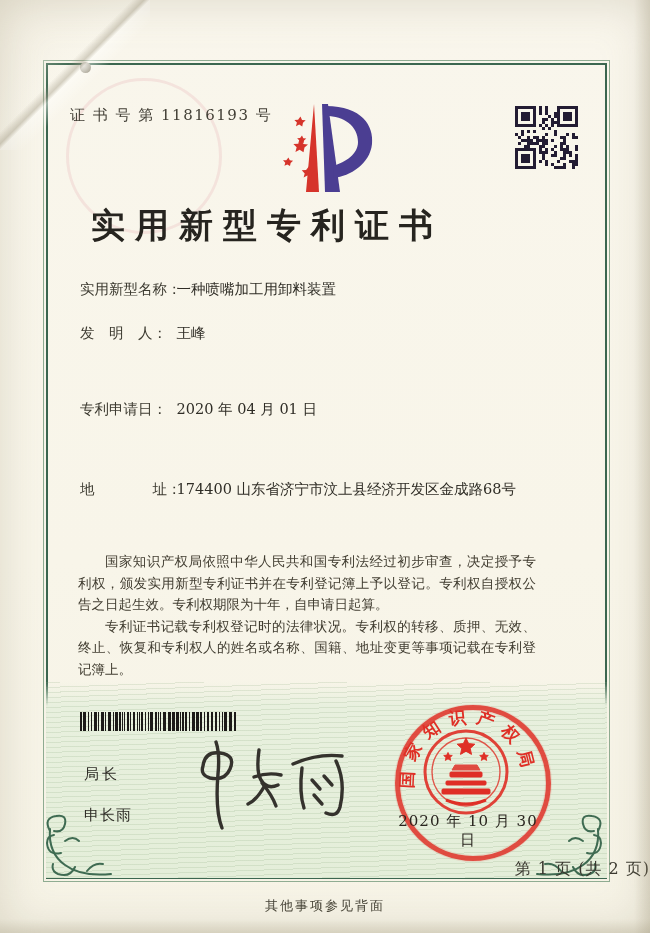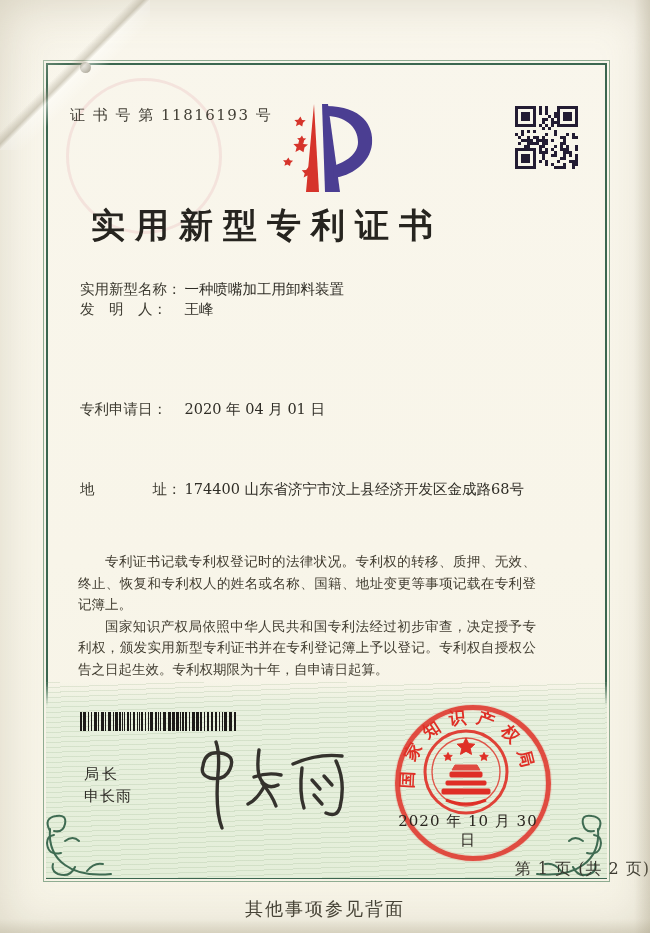--- a/index.html
+++ b/index.html
@@ -33,56 +33,56 @@
            color:#413e35;z-index:5;}
 
   .logo{position:absolute;left:262px;top:98px;width:130px;height:102px;z-index:5;}
   .qr{position:absolute;left:515px;top:106px;width:63px;height:63px;z-index:5;}
 
   .title{position:absolute;left:0;top:203px;width:534px;text-align:center;
          font-size:34px;font-weight:600;letter-spacing:10px;color:#26241f;z-index:5;}
 
   .field-row{position:absolute;left:80px;white-space:nowrap;font-size:14.5px;color:#36342c;z-index:5;}
   .field-label{display:inline-block;width:92px;color:#3c3a30;}
-  .field-value{color:#2f2d26;margin-left:8px;}
+  .field-value{color:#2f2d26;}
   .grant-pair2{position:absolute;left:250px;top:0;white-space:nowrap;}
   .grant-pair2 .field-label{width:96px;}
 
   .body-par{position:absolute;left:78px;top:551px;width:458px;font-size:13.5px;
             line-height:21.6px;color:#413d31;text-align:justify;z-index:5;}
   .body-par p{margin:0;text-indent:2em;}
 
   .band{position:absolute;left:46px;top:682px;width:561px;height:196px;z-index:2;
         background:linear-gradient(180deg,rgba(232,240,222,0) 0,#e8f0de 24px,#e4eed9 100%);}
   .band-lines{position:absolute;inset:0;
         background:repeating-linear-gradient(178deg,rgba(136,168,124,.20) 0 1px,rgba(136,168,124,0) 1px 5px);}
   .flourish{position:absolute;top:811px;width:72px;height:68px;z-index:4;}
   .flourish.left{left:41px;}
   .flourish.right{left:535px;transform:scaleX(-1);}
 
   .barcode{position:absolute;left:80px;top:712px;width:156px;height:19px;z-index:5;}
 
   .issuer{position:absolute;left:84px;top:765px;z-index:5;color:#2e2c26;}
   .issuer .t{font-size:15px;letter-spacing:3px;}
-  .issuer .n{font-size:15px;letter-spacing:1px;margin-top:3px;}
+  .issuer .n{font-size:15px;letter-spacing:1px;margin-top:22px;}
 
   .signature{position:absolute;left:175px;top:728px;width:185px;height:108px;z-index:5;}
 
   .seal{position:absolute;left:395px;top:705px;width:146px;height:146px;border-radius:50%;
         border:5px solid rgba(223,47,38,.85);z-index:6;
         box-shadow:0 0 0 1px rgba(223,47,38,.12), inset 0 0 0 1px rgba(223,47,38,.12);}
   .seal-ringtext{position:absolute;left:388px;top:698px;width:160px;height:160px;z-index:7;}
   .seal-emblem{position:absolute;left:416px;top:726px;width:100px;height:92px;z-index:6;}
   .seal-date{position:absolute;left:390px;top:812px;width:156px;text-align:center;
              font-size:15px;letter-spacing:1px;color:#29251f;z-index:8;}
 
   .page-footer{position:absolute;left:0;top:859px;width:650px;text-align:right;
                font-size:16px;color:#3a382f;z-index:5;letter-spacing:1px;}
   .back-note{position:absolute;left:0;top:897px;width:650px;text-align:center;
-             font-size:18px;color:#444135;z-index:5;letter-spacing:2px;}
+             font-size:13px;color:#444135;z-index:5;letter-spacing:2px;}
 </style>
 </head>
 <body>
 
 <div class="paper">
 
   <div class="frame">
     <div class="frame-inner"></div>
   </div>
 
@@ -315,36 +315,36 @@
         <rect x="48" y="60" width="3" height="3"></rect>
         <rect x="57" y="60" width="3" height="3"></rect>
       </svg></div>
 
   <div class="title">实用新型专利证书</div>
 
   <div class="field-row" style="top:280px">
     <span class="field-label">实用新型名称：</span>
     <span class="field-value">一种喷嘴加工用卸料装置</span>
   </div>
-  <div class="field-row" style="top:300px">
+  <div class="field-row" style="top:324px">
     <span class="field-label">发　明　人：</span>
     <span class="field-value">王峰</span>
   </div>
   <div class="field-row" style="top:400px">
     <span class="field-label">专利申请日：</span>
     <span class="field-value">2020 年 04 月 01 日</span>
   </div>
   <div class="field-row" style="top:480px">
     <span class="field-label">地　　　　址：</span>
     <span class="field-value">174400 山东省济宁市汶上县经济开发区金成路68号</span>
   </div>
 
   <div class="body-par">
+    <p>国家知识产权局依照中华人民共和国专利法经过初步审查，决定授予专利权，颁发实用新型专利证书并在专利登记簿上予以登记。专利权自授权公告之日起生效。专利权期限为十年，自申请日起算。</p>
     <p>专利证书记载专利权登记时的法律状况。专利权的转移、质押、无效、终止、恢复和专利权人的姓名或名称、国籍、地址变更等事项记载在专利登记簿上。</p>
-    <p>国家知识产权局依照中华人民共和国专利法经过初步审查，决定授予专利权，颁发实用新型专利证书并在专利登记簿上予以登记。专利权自授权公告之日起生效。专利权期限为十年，自申请日起算。</p>
   </div>
 
   <div class="band">
     <div class="band-lines"></div>
   </div>
 
   <div class="flourish left">
     <svg viewBox="0 0 72 68" width="72" height="68" fill="none" stroke="#3f6b52" stroke-width="2" stroke-linecap="round">
       <path d="M70 63 q-30 3 -46 -9 q-17 -12 -15 -36"></path>
       <path d="M9 20 q-7 -13 6 -15 q11 -2 9 8 q-2 9 -11 7"></path>

